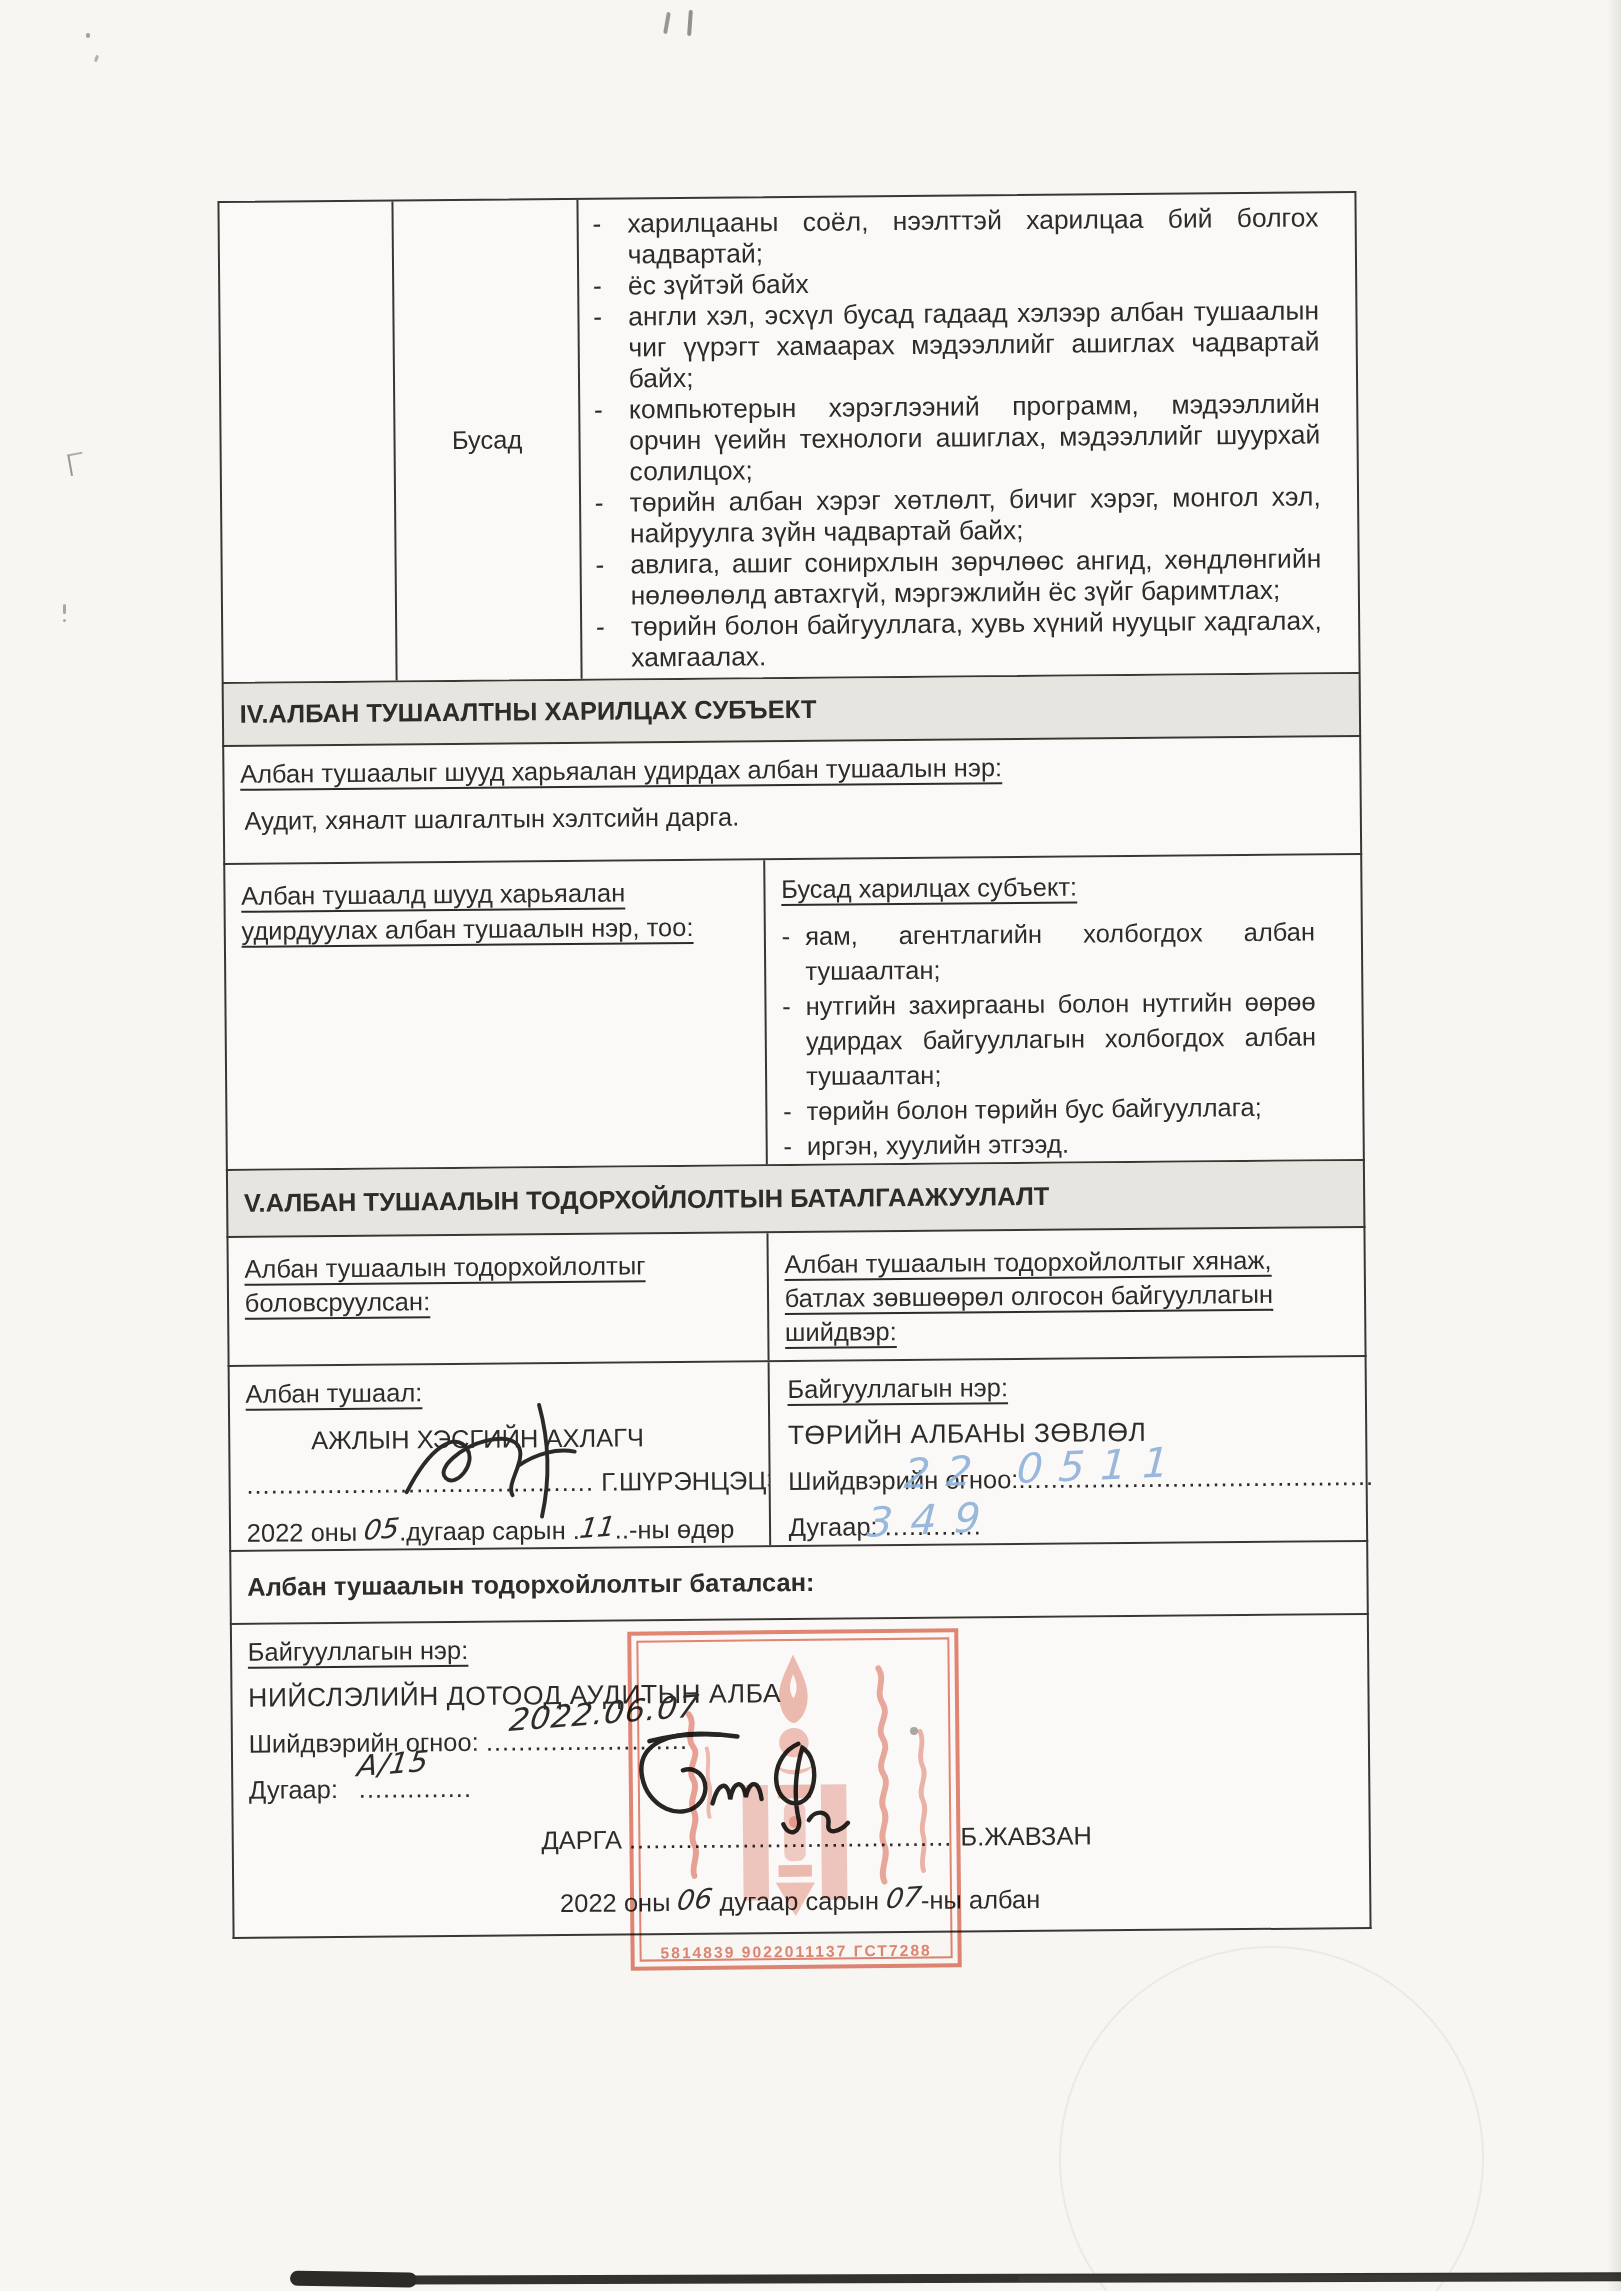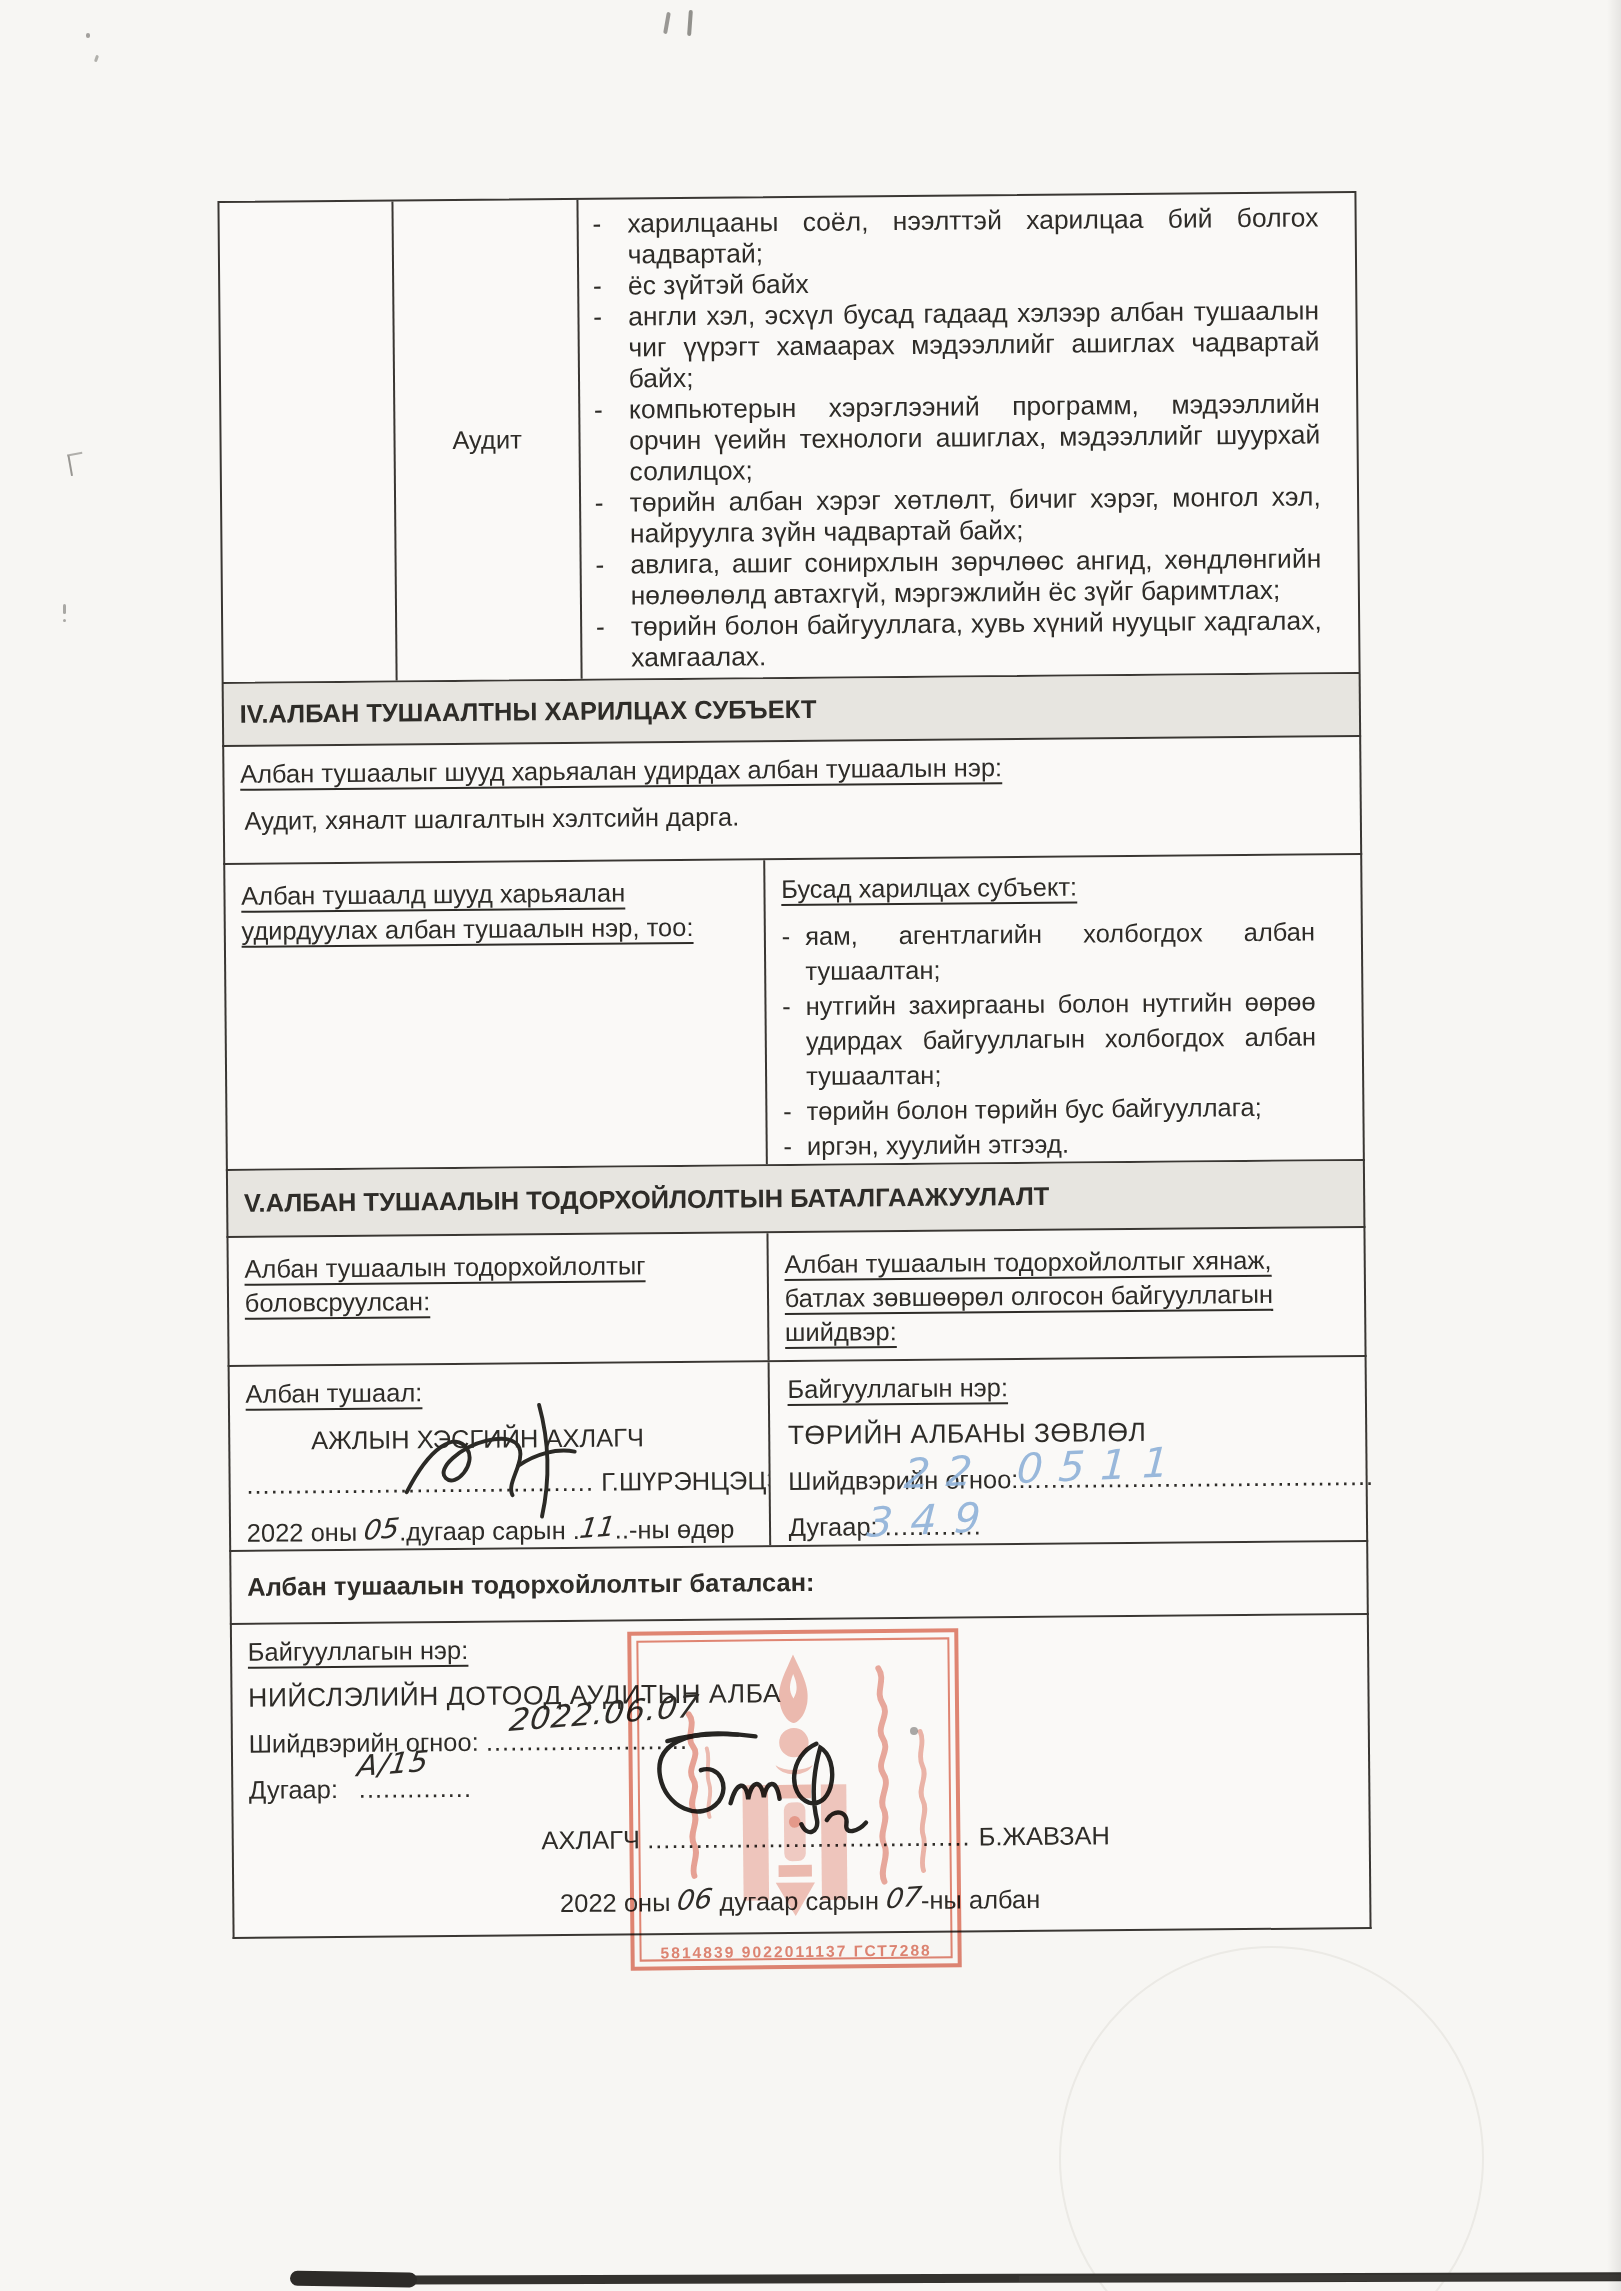--- a/index.html
+++ b/index.html
@@ -91,21 +91,21 @@
   <div class="speck" style="left:63px;top:619px;width:2.9px;height:2.9px;opacity:.5;"></div>
   <div class="speck" style="left:910px;top:1727px;width:7.8px;height:7.8px;border-radius:50%;opacity:.8;"></div>
   <div class="ghost-circle"></div>
   <div class="bottom-band"></div>
 
   <div class="doc">
 
     <div class="r r1 first flex">
       <div class="c1 colsep"></div>
       <div class="c2 colsep">
-        <span>Аудит</span>
+        <span>Бусад</span>
       </div>
       <div class="c3">
         <div class="bi">
             <span class="dash">-</span>
             <span class="bt">харилцааны соёл, нээлттэй харилцаа бий болгох чадвартай;</span>
           </div>
         <div class="bi">
             <span class="dash">-</span>
             <span class="bt">ёс зүйтэй байх</span>
           </div>
@@ -231,21 +231,21 @@
         </span>
       </div>
       <div class="fieldline">
         <span>Дугаар:</span>
         <span class="dots" style="position:relative;margin-left:13.7px;">
           <span class="dots">..............</span>
           <span class="hw" style="position:absolute;left:0px;top:-29px;font-size:29px;">А/15</span>
         </span>
       </div>
       <div class="darga-line">
-        <span>АХЛАГЧ</span>
+        <span>ДАРГА</span>
         <span class="dots" style="position:relative;">
           <span class="dots">........................................</span>
           <svg class="sig-svg" style="left:-5.9px;top:-100px;" width="245" height="123" viewBox="0 0 250 125">
             <g fill="none" stroke="#262522" stroke-width="4.5" stroke-linecap="round">
               <path d="M100,10 C46,4 16,20 20,50 C24,84 62,100 80,78 C92,62 80,40 62,46"></path>
               <path d="M28,16 C58,8 92,8 118,12"></path>
               <path d="M92,80 C98,58 108,56 110,76 C113,58 123,54 126,74 C129,58 139,54 142,76"></path>
               <path d="M180,20 C152,32 150,72 172,80 C198,87 204,36 184,24 C177,48 174,72 180,98 C182,110 170,116 164,102"></path>
               <path d="M190,98 C197,86 212,89 210,102 C208,114 222,110 230,101"></path>
             </g>

